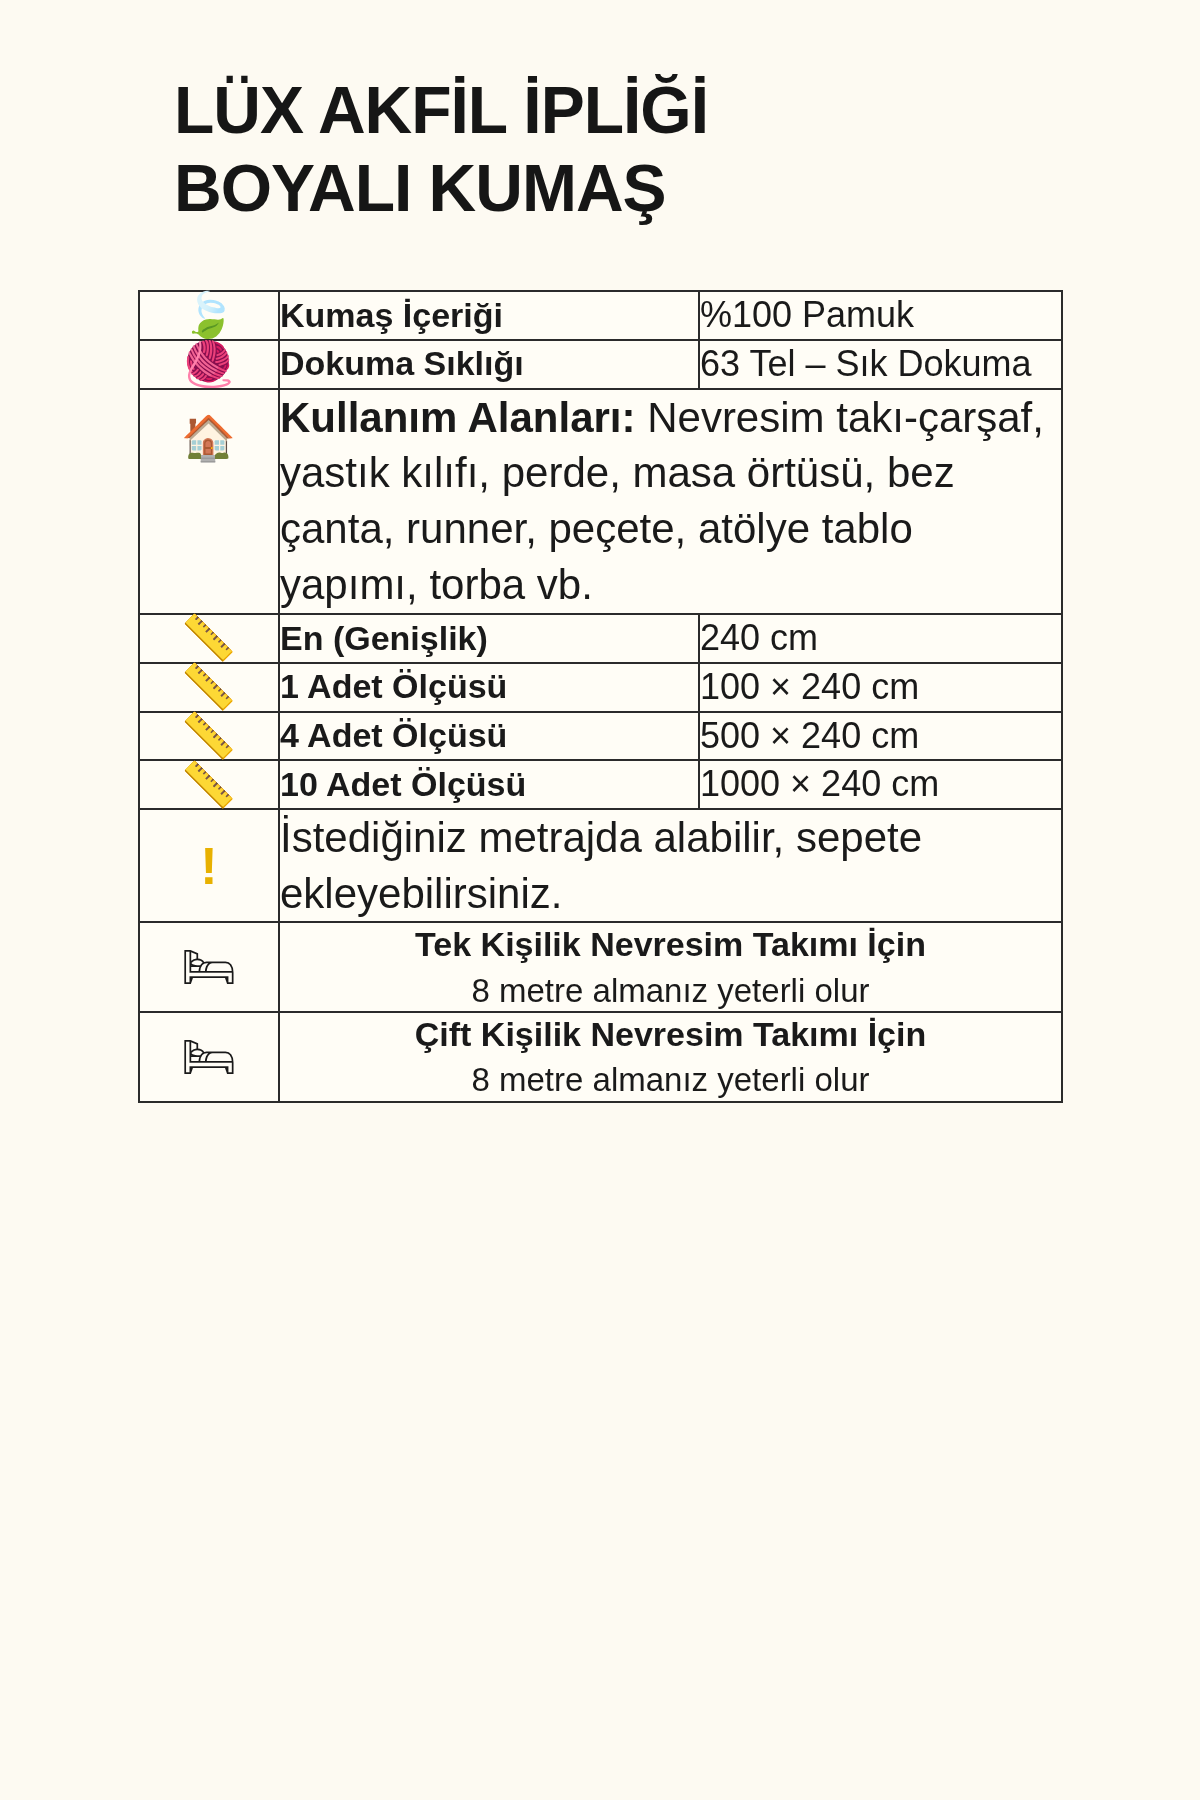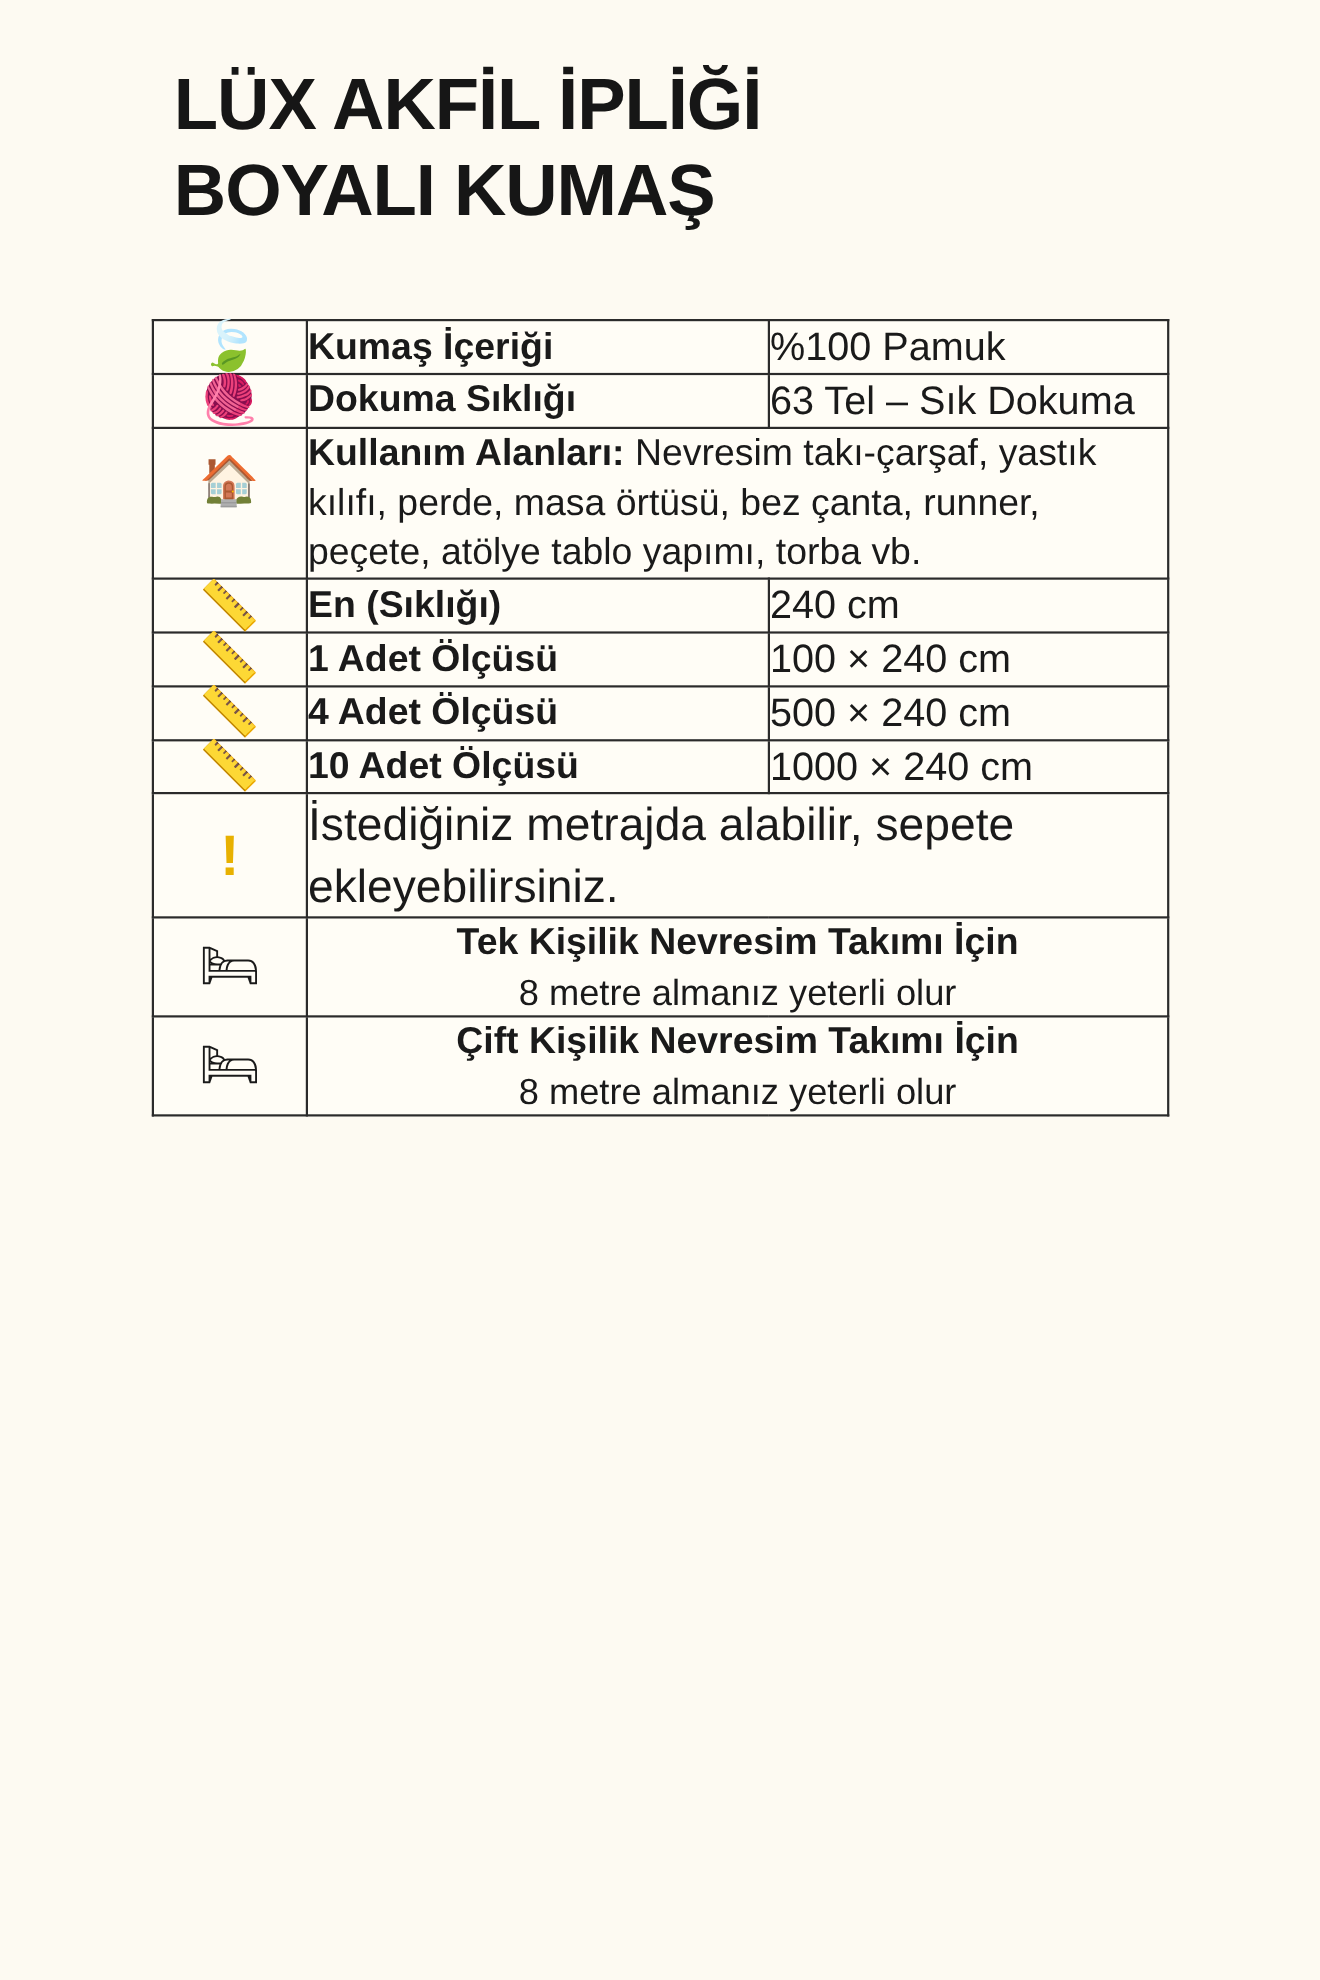--- a/index.html
+++ b/index.html
@@ -12,21 +12,21 @@
     background: #fdfaf2;
     font-family: "Liberation Sans", sans-serif;
     color: #1a1a1a;
     overflow: hidden;
   }
   .page {
     position: relative;
     width: 1200px;
     height: 1502px;
     box-sizing: border-box;
-    padding: 0;
+    padding: 16px;
   }
   .title-block {
     padding: 56px 0 0 158px;
   }
   .title-line {
     font-size: 66px;
     font-weight: bold;
     letter-spacing: -1px;
     line-height: 1.18;
     color: #161616;
@@ -68,21 +68,21 @@
     border-radius: 12px;
   }
   .cell-value {
     padding: 18px 22px;
     font-size: 36px;
     font-weight: normal;
     line-height: 1.30;
   }
   .cell-wide {
     padding: 18px 22px 24px 22px;
-    font-size: 34px;
+    font-size: 42px;
     line-height: 1.33;
   }
   .cell-wide b {
     font-weight: bold;
   }
   .cell-stack {
     padding: 16px 22px 20px 22px;
     text-align: center;
   }
   .stack-title {
@@ -139,21 +139,21 @@
       <tr>
         <td class="cell-icon top emoji">🏠</td>
         <td class="cell-wide" colspan="2">
           <b>Kullanım Alanları:</b>
           <span>Nevresim takı-çarşaf, yastık kılıfı, perde, masa örtüsü, bez çanta, runner, peçete, atölye tablo yapımı, torba vb.</span>
         </td>
       </tr>
 
       <tr>
         <td class="cell-icon emoji">📏</td>
-        <td class="cell-label">En (Sıklığı)</td>
+        <td class="cell-label">En (Genişlik)</td>
         <td class="cell-value">240 cm</td>
       </tr>
 
       <tr>
         <td class="cell-icon emoji">📏</td>
         <td class="cell-label">1 Adet Ölçüsü</td>
         <td class="cell-value">100 × 240 cm</td>
       </tr>
 
       <tr>

